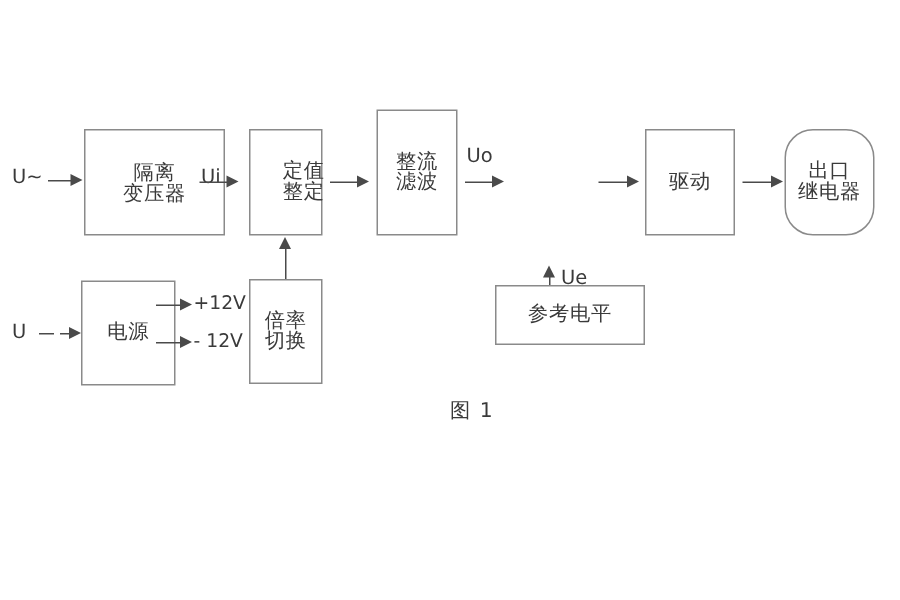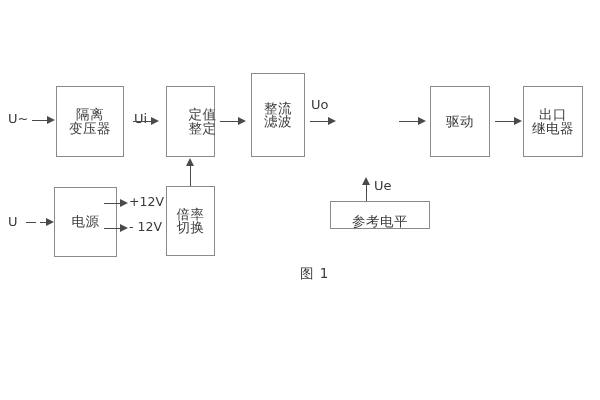--- a/index.html
+++ b/index.html
@@ -93,21 +93,21 @@
 </head>
 <body>
 
 <div id="canvas">
 
   <div class="lbl" style="left:8px; top:112px;">U~</div>
 
   <div class="hline" style="left:32px; top:120px; width:16px;"></div>
   <div class="ah-r" style="left:47px; top:115.5px;"></div>
 
-  <div class="blk" style="left:56px; top:86px; width:68px; height:71px;font-family:Liberation Serif, serif;">
+  <div class="blk" style="left:56px; top:86px; width:94px; height:71px;font-family:Liberation Serif, serif;">
     <span class="ln">隔离</span>
     <span class="ln">变压器</span>
   </div>
 
   <div class="lbl" style="left:134px; top:112px;">Ui</div>
   <div class="hline" style="left:133px; top:121px; width:19px;"></div>
   <div class="ah-r" style="left:151px; top:116.5px;"></div>
 
   <div class="blk" style="left:166px; top:86px; width:49px; height:71px;padding-left:24px;">
     <span class="ln">定值</span>
@@ -130,21 +130,21 @@
   <div class="hline" style="left:399px; top:121px; width:20px;"></div>
   <div class="ah-r" style="left:418px; top:116.5px;"></div>
 
   <div class="blk one-line" style="left:430px; top:86px; width:60px; height:71px;">
     <span class="ln">驱动</span>
   </div>
 
   <div class="hline" style="left:495px; top:121px; width:20px;"></div>
   <div class="ah-r" style="left:514px; top:116.5px;"></div>
 
-  <div class="blk" style="left:523px; top:86px; width:60px; height:71px;">
+  <div class="blk" style="left:523px; top:86px; width:60px; height:71px;border-radius:19px;">
     <span class="ln">出口</span>
     <span class="ln">继电器</span>
   </div>
 
   <div class="lbl" style="left:8px; top:215px;">U</div>
 
   <div class="dashseg" style="left:26px; top:222px; width:10px;"></div>
   <div class="dashseg" style="left:40px; top:222px; width:7px;"></div>
   <div class="ah-r" style="left:46px; top:217.5px;"></div>
 
@@ -165,19 +165,19 @@
     <span class="ln">切换</span>
   </div>
 
   <div class="vline" style="left:190px; top:165px; height:21px;"></div>
   <div class="ah-u" style="left:185.5px; top:158px;"></div>
 
   <div class="vline" style="left:366px; top:184px; height:17px;"></div>
   <div class="ah-u" style="left:361.5px; top:177px;"></div>
   <div class="lbl" style="left:374px; top:179px;">Ue</div>
 
-  <div class="blk one-line" style="left:330px; top:201px; width:100px; height:28px;justify-content:flex-end;">
+  <div class="blk one-line" style="left:330px; top:190px; width:100px; height:40px;">
     <span class="ln">参考电平</span>
   </div>
 
   <div class="caption" style="left:300px; top:265px;">图 1</div>
 
 </div>
 
 </body></html>

